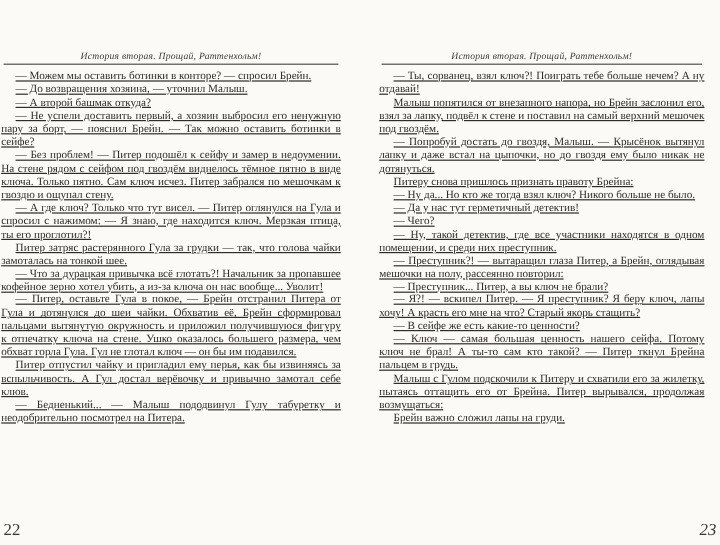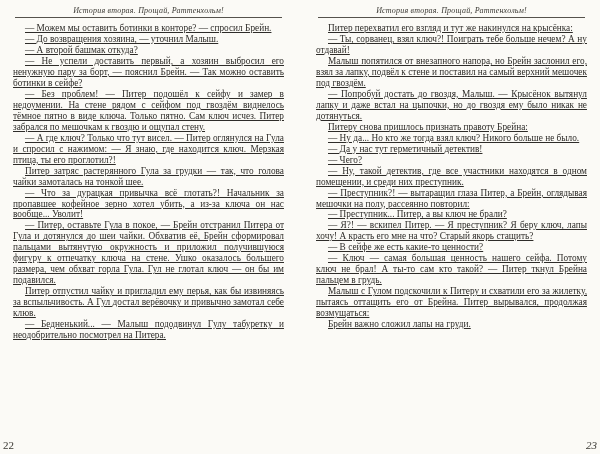--- a/index.html
+++ b/index.html
@@ -9,21 +9,22 @@
     display: flex;
     position: relative;
     font-family: "Liberation Serif", "DejaVu Serif", serif;
     color: #2e2c29;
     overflow: hidden;
   }
   .page {
     width: 300px; height: 334px;
     box-sizing: border-box;
     position: relative;
-    padding: 6px 13px 14px 13px;
+    padding: 6px 13px 14px 1px;
+    margin-top: 36px;
   }
   .page.left  { padding-right: 16px; }
   .page.right { padding-left: 16px; }
   .running-head {
     font-style: italic;
     text-align: center;
     font-size: 8px;
     color: #3a3833;
     letter-spacing: 0.2px;
     white-space: nowrap;
@@ -37,21 +38,21 @@
   .page-body {
     font-size: 9.3px;
     line-height: 1.18;
     text-align: justify;
     hyphens: auto;
   }
   .page-body p { margin: 0; text-indent: 12px; text-decoration: underline; }
   .page-number {
     position: absolute;
     bottom: 3px;
-    font-size: 11px;
+    font-size: 14px;
     color: #3a3833;
   }
   .pn-left  { left: 3px; }
   .pn-right { right: 3px; font-style: italic; }
 </style>
 </head>
 <body>
 
 <div class="spread">
 
@@ -70,21 +71,20 @@
         <p>— Питер, оставьте Гула в покое, — Брейн отстранил Питера от Гула и дотянулся до шеи чайки. Обхватив её, Брейн сформировал пальцами вытянутую окружность и приложил получившуюся фигуру к отпечатку ключа на стене. Ушко оказалось большего размера, чем обхват горла Гула. Гул не глотал ключ — он бы им подавился.</p>
         <p>Питер отпустил чайку и пригладил ему перья, как бы извиняясь за вспыльчивость. А Гул достал верёвочку и привычно замотал себе клюв.</p>
         <p>— Бедненький... — Малыш пододвинул Гулу табуретку и неодобрительно посмотрел на Питера.</p>
       </div>
   </div>
 
   <div class="page right">
     <div class="running-head">История вторая. Прощай, Раттенхольм!</div>
     <div class="head-rule"></div>
     <div class="page-body">
-        <p>Питер перехватил его взгляд и тут же накинулся на крысёнка:</p>
         <p>— Ты, сорванец, взял ключ?! Поиграть тебе больше нечем? А ну отдавай!</p>
         <p>Малыш попятился от внезапного напора, но Брейн заслонил его, взял за лапку, подвёл к стене и поставил на самый верхний мешочек под гвоздём.</p>
         <p>— Попробуй достать до гвоздя, Малыш. — Крысёнок вытянул лапку и даже встал на цыпочки, но до гвоздя ему было никак не дотянуться.</p>
         <p>Питеру снова пришлось признать правоту Брейна:</p>
         <p>— Ну да... Но кто же тогда взял ключ? Никого больше не было.</p>
         <p>— Да у нас тут герметичный детектив!</p>
         <p>— Чего?</p>
         <p>— Ну, такой детектив, где все участники находятся в одном помещении, и среди них преступник.</p>
         <p>— Преступник?! — вытаращил глаза Питер, а Брейн, оглядывая мешочки на полу, рассеянно повторил:</p>
         <p>— Преступник... Питер, а вы ключ не брали?</p>

